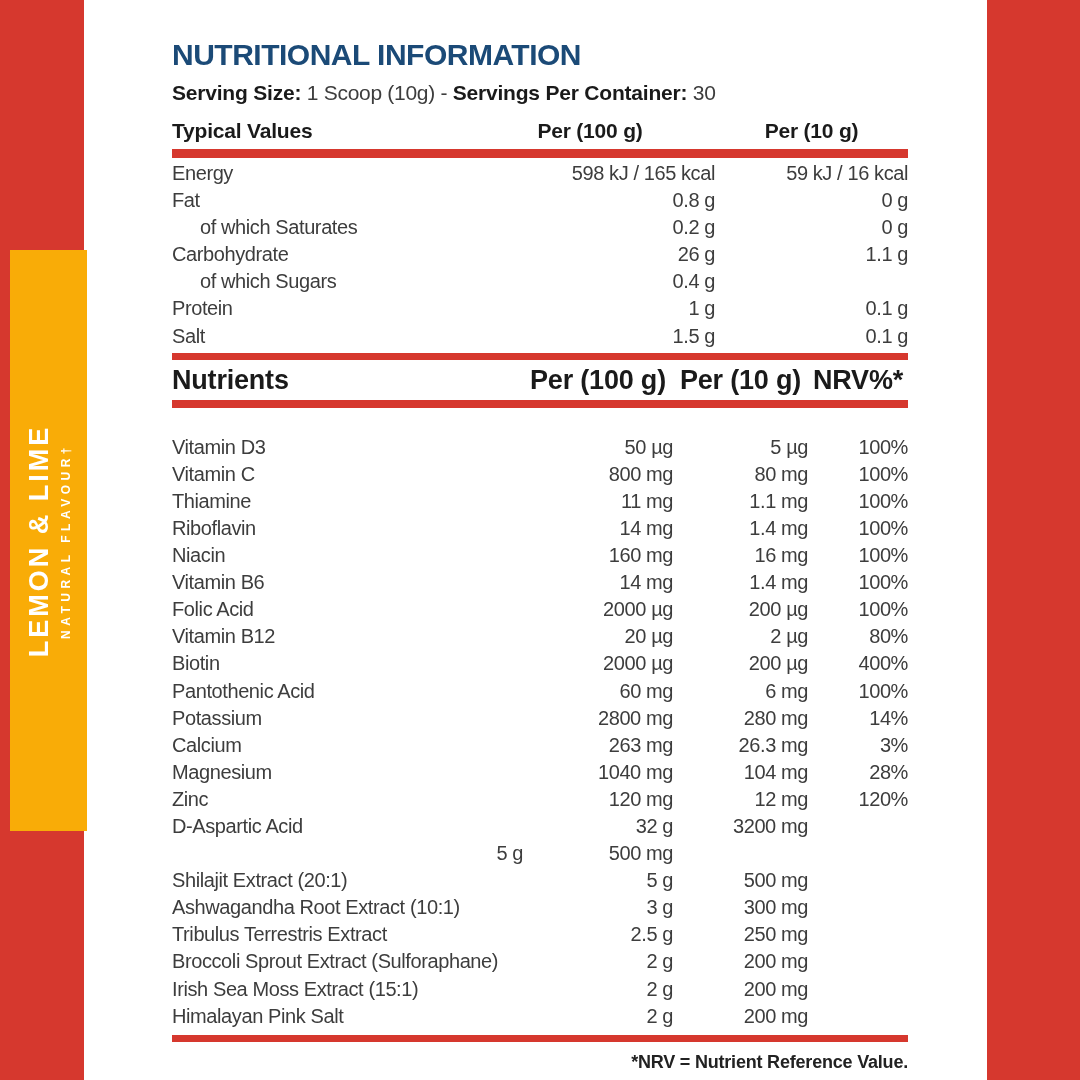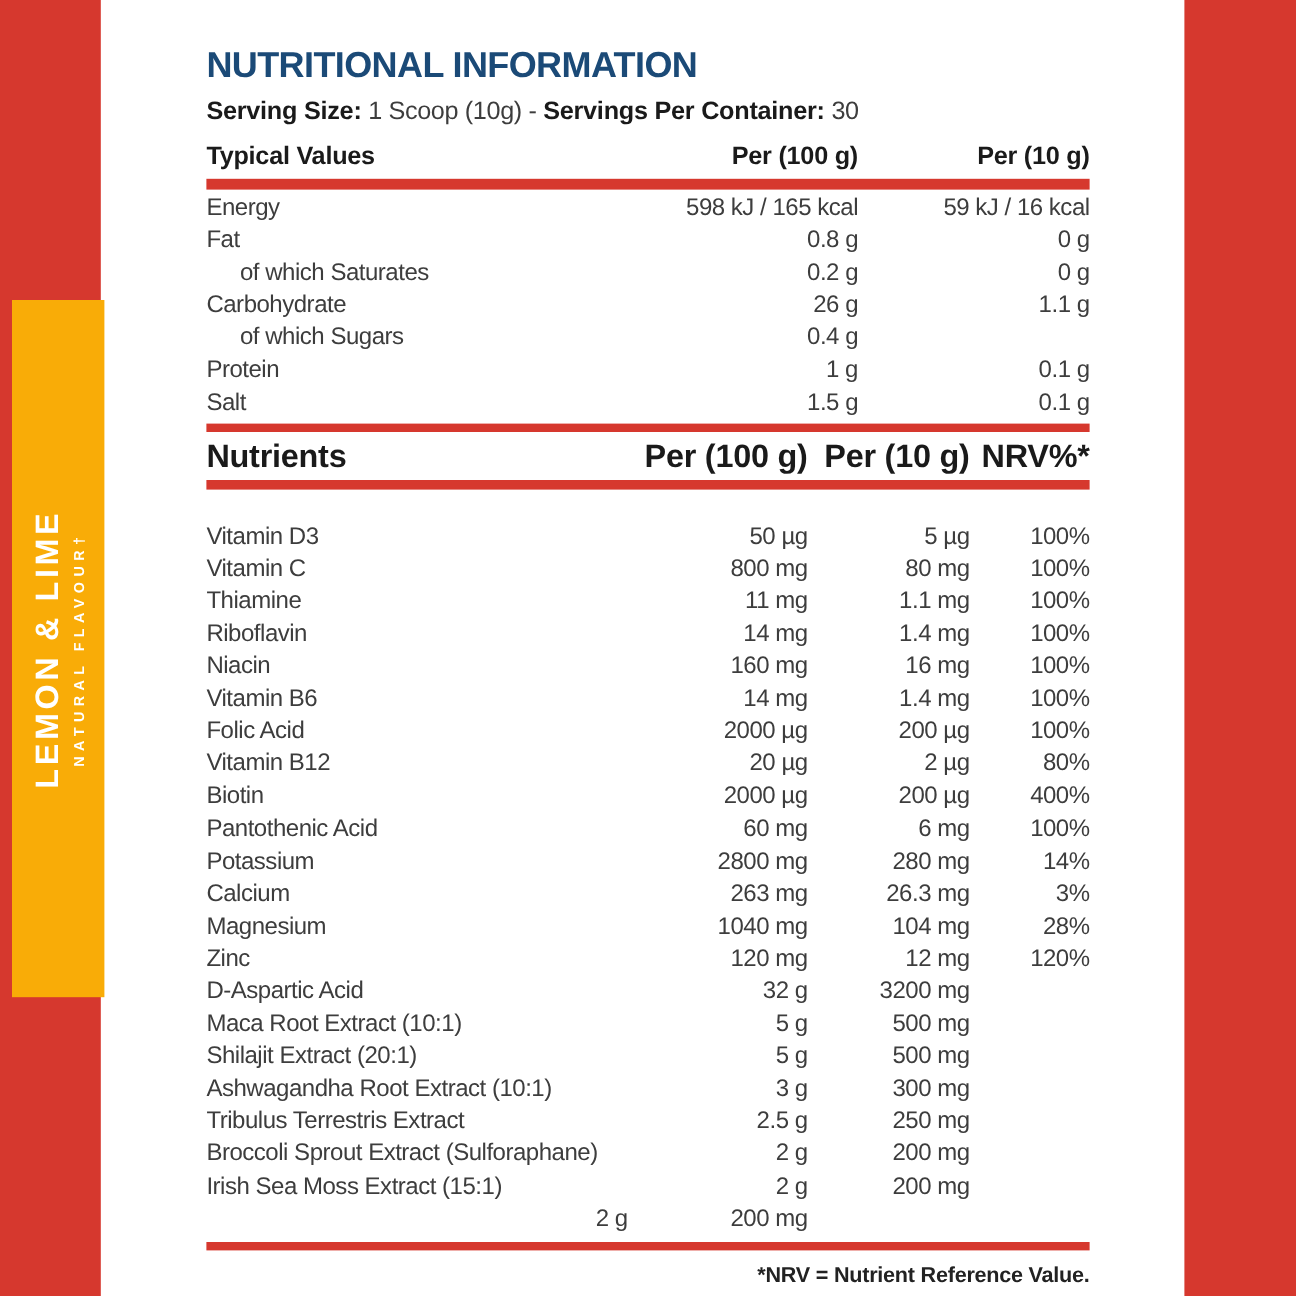--- a/index.html
+++ b/index.html
@@ -52,21 +52,21 @@
   .t1-head{
     margin-top:12px;display:grid;grid-template-columns:1fr 250px 193px;
     font-weight:700;font-size:21px;line-height:26px;color:var(--ink);
     letter-spacing:-0.2px;
   }
   .t2-head{
     margin:7px 0;display:grid;grid-template-columns:1fr 150px 135px 100px;
     font-weight:700;font-size:27px;line-height:26px;color:var(--ink);
     letter-spacing:-0.2px;
   }
-  .t1-head .num,.t2-head .num{text-align:right;}
+  .t1-head .num,.t2-head .num{text-align:center;}
   .t1-body{padding-top:2px;}
   .t2-body{padding-top:26px;}
   .t1-row{display:grid;grid-template-columns:1fr 250px 193px;}
   .t2-row{display:grid;grid-template-columns:1fr 150px 135px 100px;}
   .t1-row,.t2-row{
     font-size:20px;line-height:27.1px;color:var(--body-ink);
     letter-spacing:-0.4px;white-space:nowrap;
   }
   .t1-row .num,.t2-row .num{text-align:right;}
   .row-label.indent{padding-left:28px;}
@@ -264,21 +264,20 @@
       </div>
 
       <div class="t2-row">
         <span class="row-label">D-Aspartic Acid</span>
         <span class="num">32 g</span>
         <span class="num">3200 mg</span>
         <span class="num"></span>
       </div>
 
       <div class="t2-row">
-        <span class="row-label">Maca Root Extract (10:1)</span>
         <span class="num">5 g</span>
         <span class="num">500 mg</span>
         <span class="num"></span>
       </div>
 
       <div class="t2-row">
         <span class="row-label">Shilajit Extract (20:1)</span>
         <span class="num">5 g</span>
         <span class="num">500 mg</span>
         <span class="num"></span>
@@ -306,20 +305,21 @@
       </div>
 
       <div class="t2-row">
         <span class="row-label">Irish Sea Moss Extract (15:1)</span>
         <span class="num">2 g</span>
         <span class="num">200 mg</span>
         <span class="num"></span>
       </div>
 
       <div class="t2-row">
+        <span class="row-label">Himalayan Pink Salt</span>
         <span class="num">2 g</span>
         <span class="num">200 mg</span>
         <span class="num"></span>
       </div>
     </div>
 
   <div class="rule r4"></div>
 
   <div class="footnote">*NRV = Nutrient Reference Value.</div>
 

